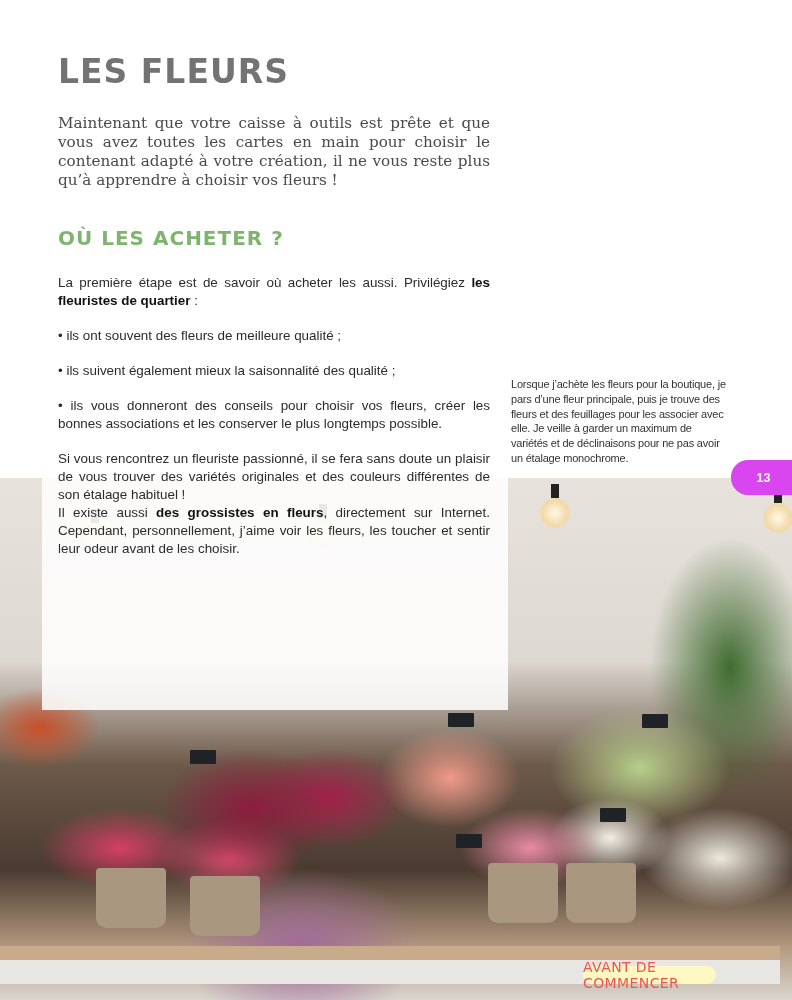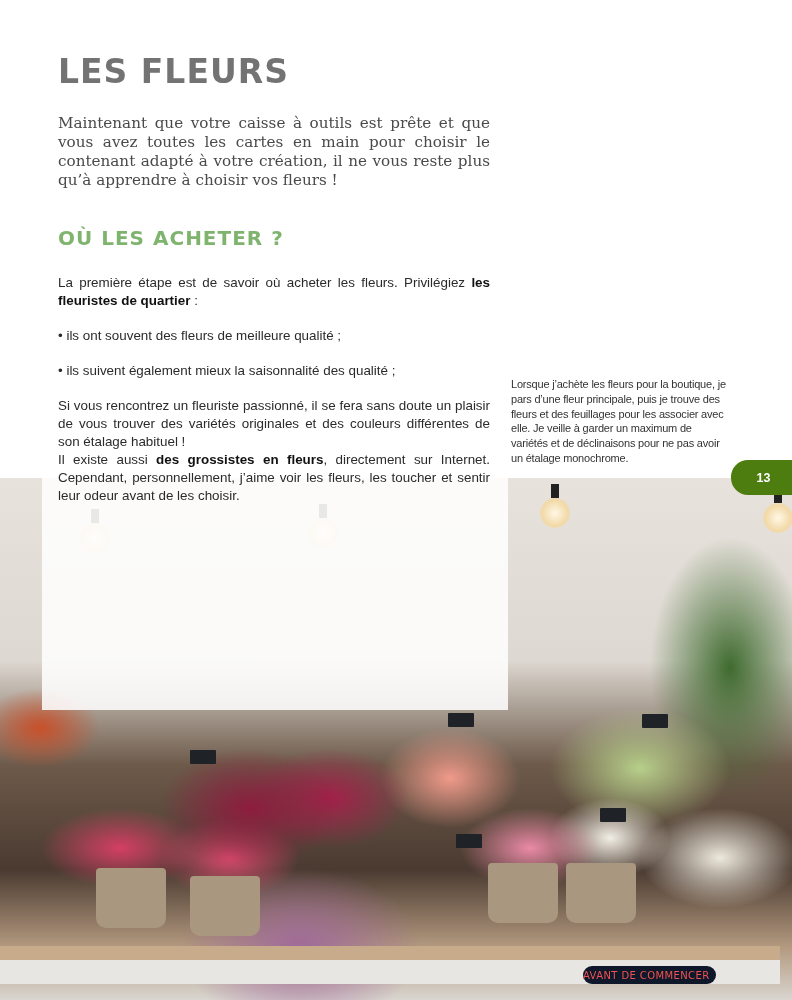--- a/index.html
+++ b/index.html
@@ -72,28 +72,28 @@
       position: absolute; width: 26px; height: 14px; background: #1f2226; border-radius: 1px;
     }
 
     .overlay {
       position: absolute; left: 42px; top: 478px; width: 466px; height: 232px;
       background: rgba(255,255,255,0.86);
     }
 
     .page-tab {
       position: absolute; left: 731px; top: 460px; width: 61px; height: 35px;
-      background: #4d7c0f; border-radius: 17px 0 0 17px;
+      background: #d946ef; border-radius: 17px 0 0 17px;
       color: #fff; font-weight: bold; font-size: 12.5px;
       display: flex; align-items: center; justify-content: center; padding-left: 4px;
     }
     .footer-pill {
       position: absolute; left: 583px; top: 966px; width: 133px; height: 18px;
-      background: #0f172a; border-radius: 9px;
-      color: #ef5350; font-family: "DejaVu Sans", sans-serif; font-size: 10px;
+      background: #fef9c3; border-radius: 9px;
+      color: #ef5350; font-family: "DejaVu Sans", sans-serif; font-size: 14px;
       letter-spacing: 0.4px; display: flex; align-items: center; justify-content: flex-start;
     }
   </style>
 </head>
 <body>
 
 <h1 class="title">LES FLEURS</h1>
 
 <p class="intro">Maintenant que votre caisse à outils est prête et que vous avez toutes les cartes en main pour choisir le contenant adapté à votre création, il ne vous reste plus qu’à apprendre à choisir vos fleurs !</p>
 
@@ -114,24 +114,25 @@
   <div class="basket" style="left:488px; top:385px;"></div>
   <div class="basket" style="left:566px; top:385px;"></div>
   <div class="shelf"></div>
   <div class="shelf-front"></div>
 </div>
 
 <div class="overlay"></div>
 
 <div class="body-text">
   <p>
-    <span>La première étape est de savoir où acheter les fleurs. Privilégiez </span><b>les fleuristes de quartier</b><span> :</span>
+    <span>La première étape est de savoir où acheter les aussi. Privilégiez </span><b>les fleuristes de quartier</b><span> :</span>
   </p>
   <p class="gap">• ils ont souvent des fleurs de meilleure qualité ;</p>
   <p class="gap">• ils suivent également mieux la saisonnalité des qualité ;</p>
+  <p class="gap">• ils vous donneront des conseils pour choisir vos fleurs, créer les bonnes associations et les conserver le plus longtemps possible.</p>
   <p class="gap">Si vous rencontrez un fleuriste passionné, il se fera sans doute un plaisir de vous trouver des variétés originales et des couleurs différentes de son étalage habituel !</p>
   <p>
     <span>Il existe aussi </span><b>des grossistes en fleurs</b><span>, directement sur Internet. Cependant, personnellement, j’aime voir les fleurs, les toucher et sentir leur odeur avant de les choisir.</span>
   </p>
 </div>
 
 <p class="sidenote">Lorsque j’achète les fleurs pour la boutique, je pars d’une fleur principale, puis je trouve des fleurs et des feuillages pour les associer avec elle. Je veille à garder un maximum de variétés et de déclinaisons pour ne pas avoir un étalage monochrome.</p>
 
 <div class="page-tab">
   <span>13</span>

